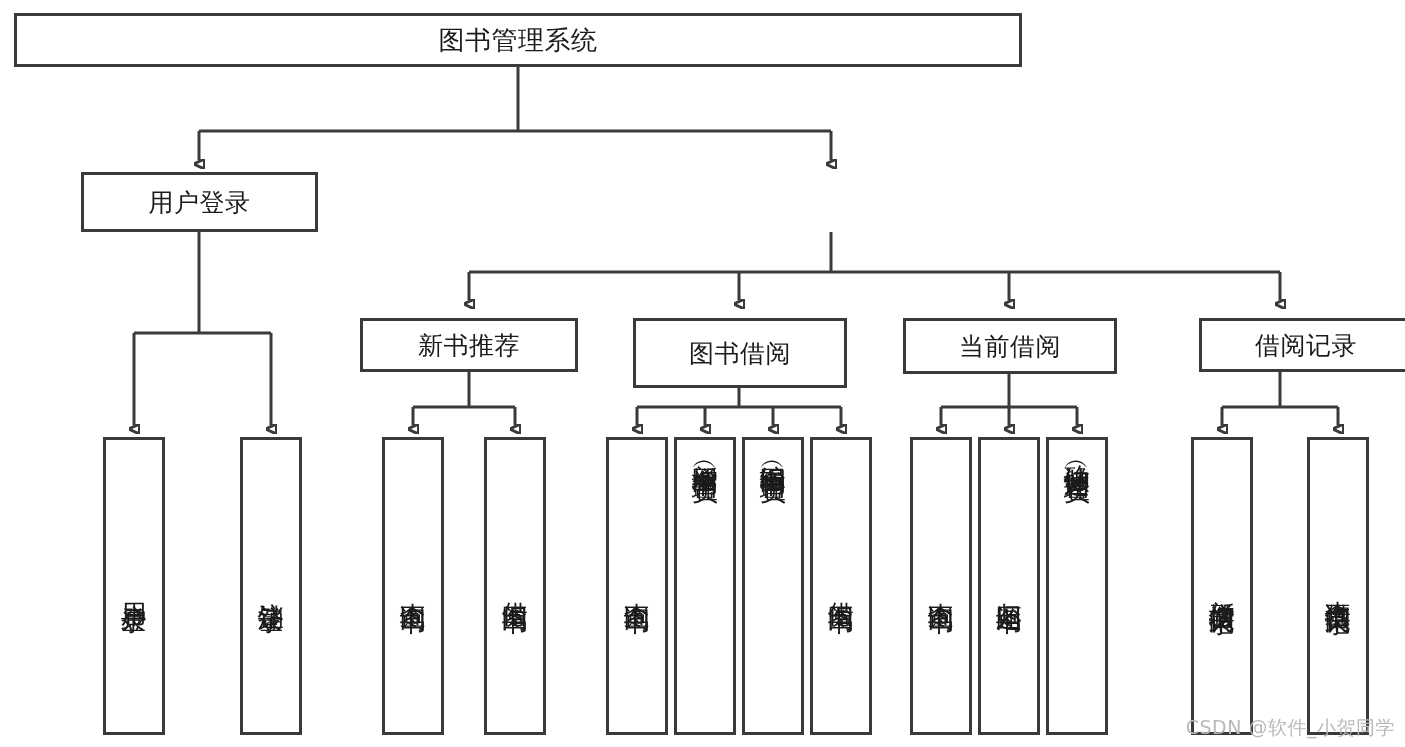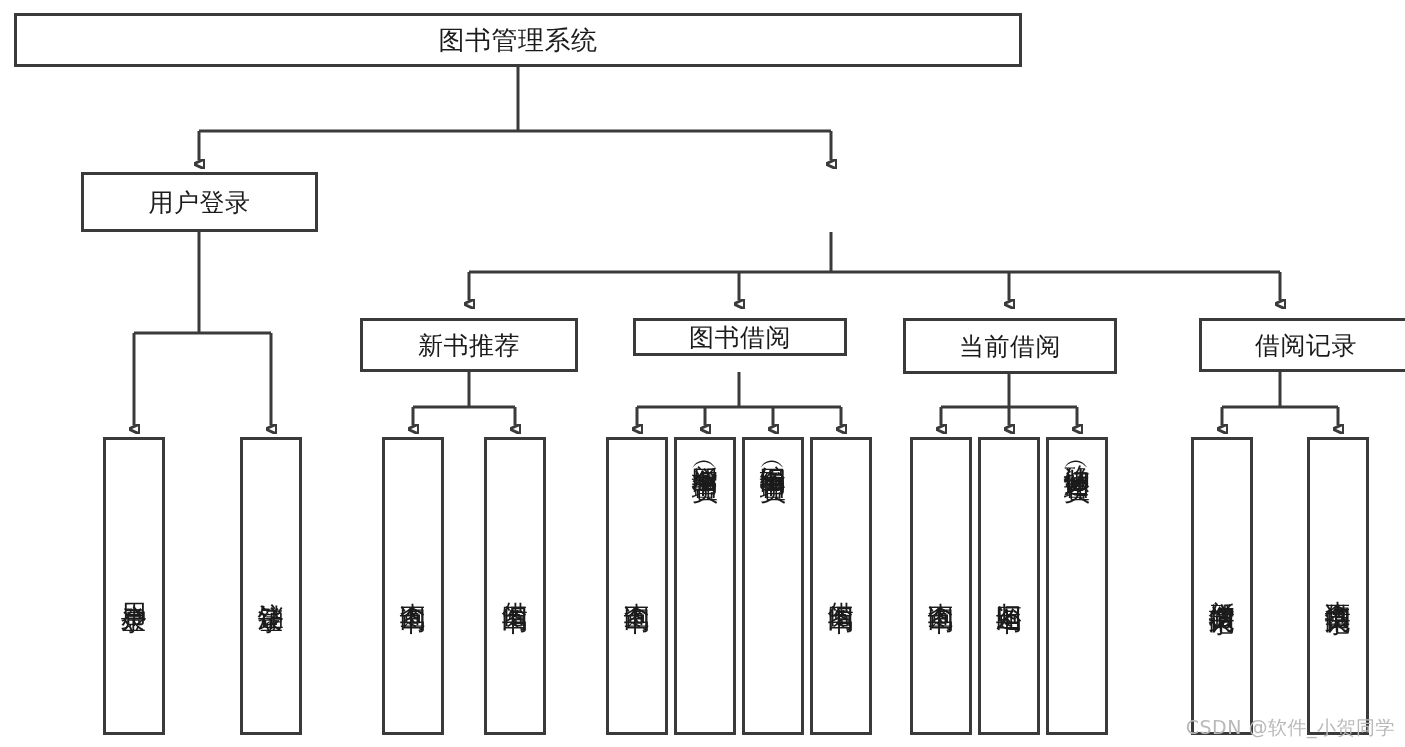--- a/index.html
+++ b/index.html
@@ -151,21 +151,21 @@
 
   <div class="node node-h" style="left:81px; top:172px; width:237px; height:60px;">
     <span class="node-label">用户登录</span>
   </div>
 
 
   <div class="node node-h" style="left:360px; top:318px; width:218px; height:54px;font-family:Liberation Serif, serif;">
     <span class="node-label">新书推荐</span>
   </div>
 
-  <div class="node node-h" style="left:633px; top:318px; width:214px; height:38px;">
+  <div class="node node-h" style="left:633px; top:318px; width:214px; height:70px;">
     <span class="node-label">图书借阅</span>
   </div>
 
   <div class="node node-h" style="left:903px; top:318px; width:214px; height:56px;">
     <span class="node-label">当前借阅</span>
   </div>
 
   <div class="node node-h" style="left:1199px; top:318px; width:214px; height:54px;">
     <span class="node-label">借阅记录</span>
   </div>

